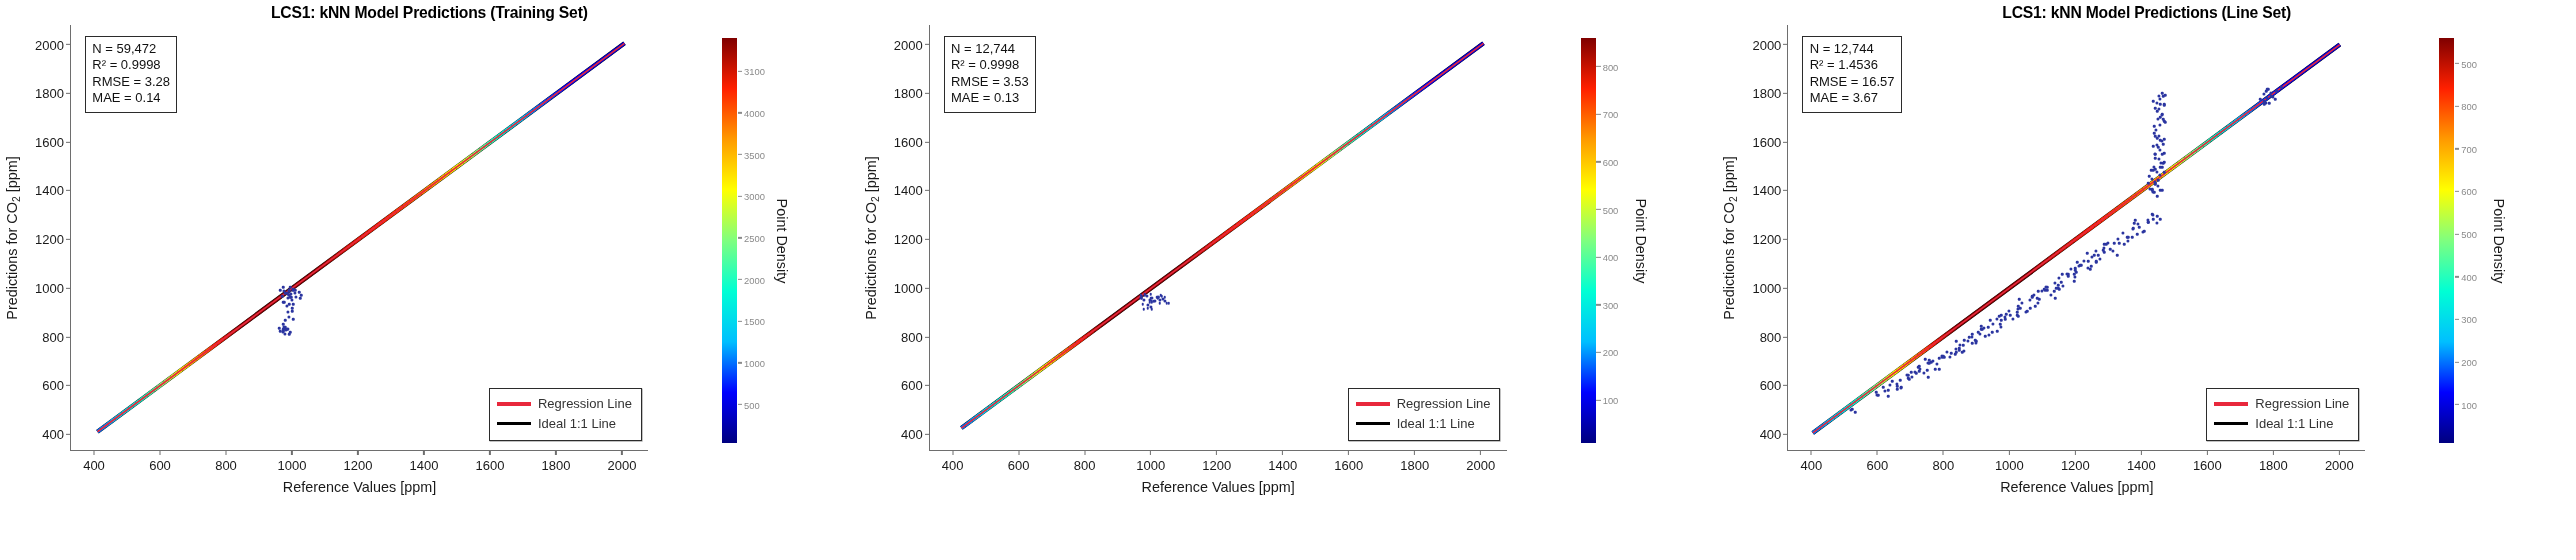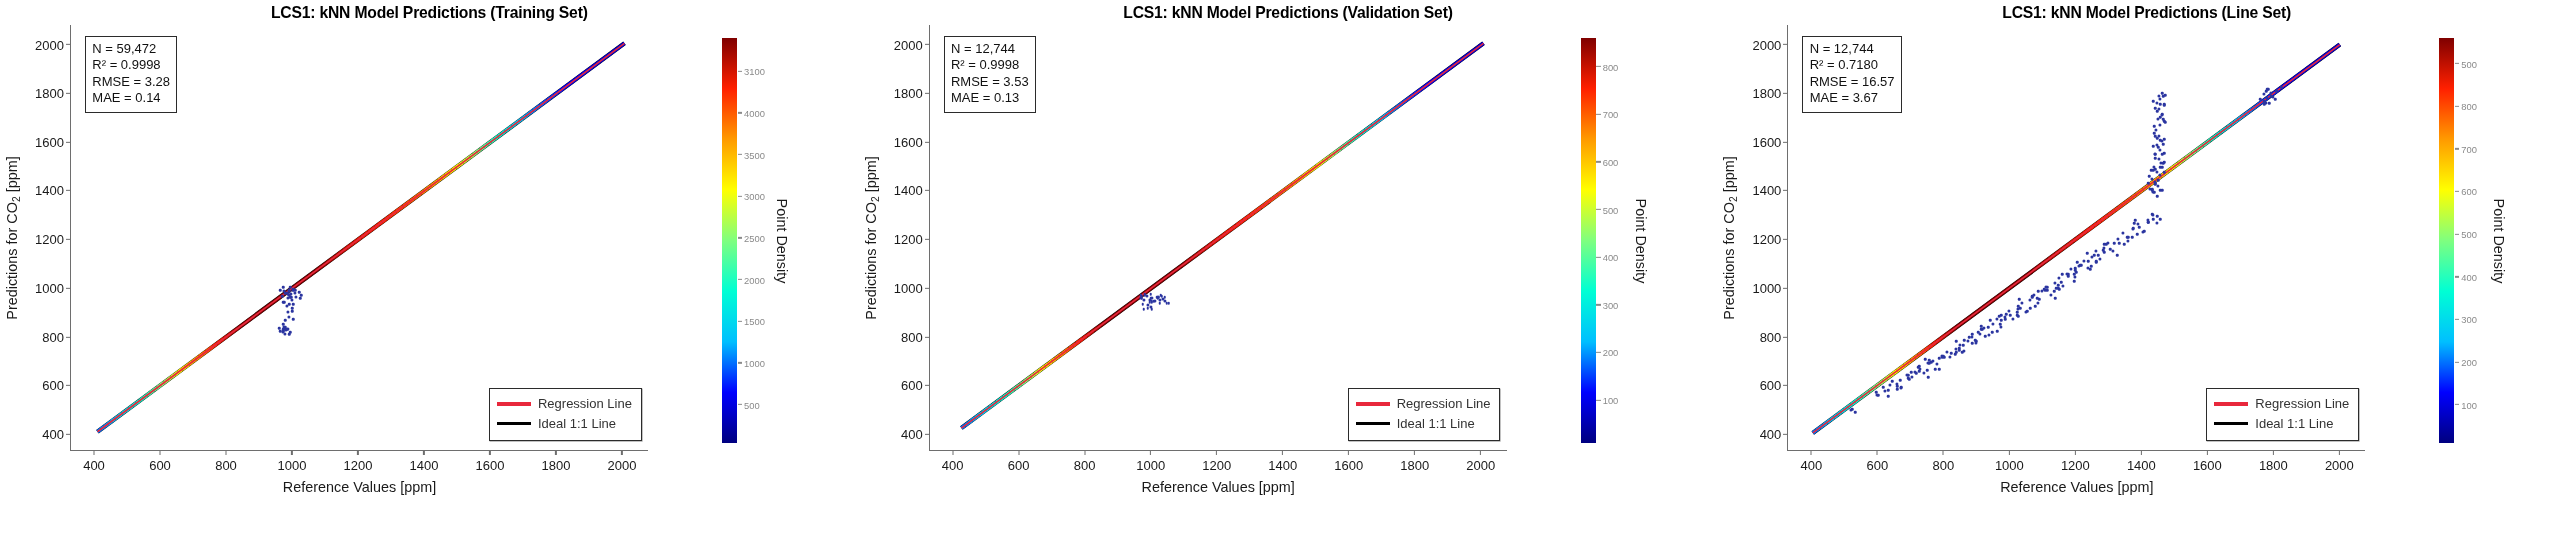--- a/index.html
+++ b/index.html
@@ -453,21 +453,20 @@
         <div class="cb-tick" style="top: 59.6708%;">2000</div>
         <div class="cb-tick" style="top: 49.3827%;">2500</div>
         <div class="cb-tick" style="top: 39.0947%;">3000</div>
         <div class="cb-tick" style="top: 28.8066%;">3500</div>
         <div class="cb-tick" style="top: 18.5185%;">4000</div>
         <div class="cb-tick" style="top: 8.23045%;">3100</div>
         <div class="cb-label">Point Density</div>
       </div>
     </div>
     <div class="panel">
-      <div class="panel-title">LCS1: kNN Model Predictions (Validation Set)</div>
       <div class="plot-area">
         <div class="plot-inner">
           <svg class="overlay" viewBox="0 0 918 676" width="577" height="425">
             <line x1="49.94285714285714" y1="641.1942857142857" x2="880.5714285714286" y2="29.05714285714282" stroke="#000000" stroke-width="7"></line>
             <line x1="49.94285714285714" y1="641.1942857142857" x2="55.48038095238096" y2="637.1133714285714" stroke="rgb(0,114,255)" stroke-width="6"></line>
             <line x1="55.48038095238096" y1="637.1133714285714" x2="61.01790476190476" y2="633.0324571428572" stroke="rgb(0,131,255)" stroke-width="6"></line>
             <line x1="61.01790476190476" y1="633.0324571428572" x2="66.55542857142858" y2="628.9515428571428" stroke="rgb(0,148,255)" stroke-width="6"></line>
             <line x1="66.55542857142858" y1="628.9515428571428" x2="72.09295238095238" y2="624.8706285714286" stroke="rgb(0,167,255)" stroke-width="6"></line>
             <line x1="72.09295238095238" y1="624.8706285714286" x2="77.6304761904762" y2="620.7897142857142" stroke="rgb(0,187,255)" stroke-width="6"></line>
             <line x1="77.6304761904762" y1="620.7897142857142" x2="83.16799999999999" y2="616.7088" stroke="rgb(0,197,251)" stroke-width="6"></line>
@@ -1160,21 +1159,21 @@
         <div class="xtick" style="left: 221px;">1000</div>
         <div class="xtick" style="left: 287px;">1200</div>
         <div class="xtick" style="left: 353px;">1400</div>
         <div class="xtick" style="left: 419px;">1600</div>
         <div class="xtick" style="left: 485px;">1800</div>
         <div class="xtick" style="left: 551px;">2000</div>
         <div class="xaxis-label">Reference Values [ppm]</div>
         <div class="yaxis-label"><span>Predictions for CO</span><span class="sub">2</span><span> [ppm]</span></div>
         <div class="stats-box">
           <div class="stats-line">N = 12,744</div>
-          <div class="stats-line">R² = 0.7180</div>
+          <div class="stats-line">R² = 1.4536</div>
           <div class="stats-line">RMSE = 16.57</div>
           <div class="stats-line">MAE = 3.67</div>
         </div>
         <div class="legend-box">
           <div class="legend-row">
             <span class="legend-swatch" style="background: rgb(232, 40, 60);"></span>
             <span class="legend-label">Regression Line</span>
           </div>
           <div class="legend-row">
             <span class="legend-swatch" style="background: rgb(0, 0, 0);"></span>

